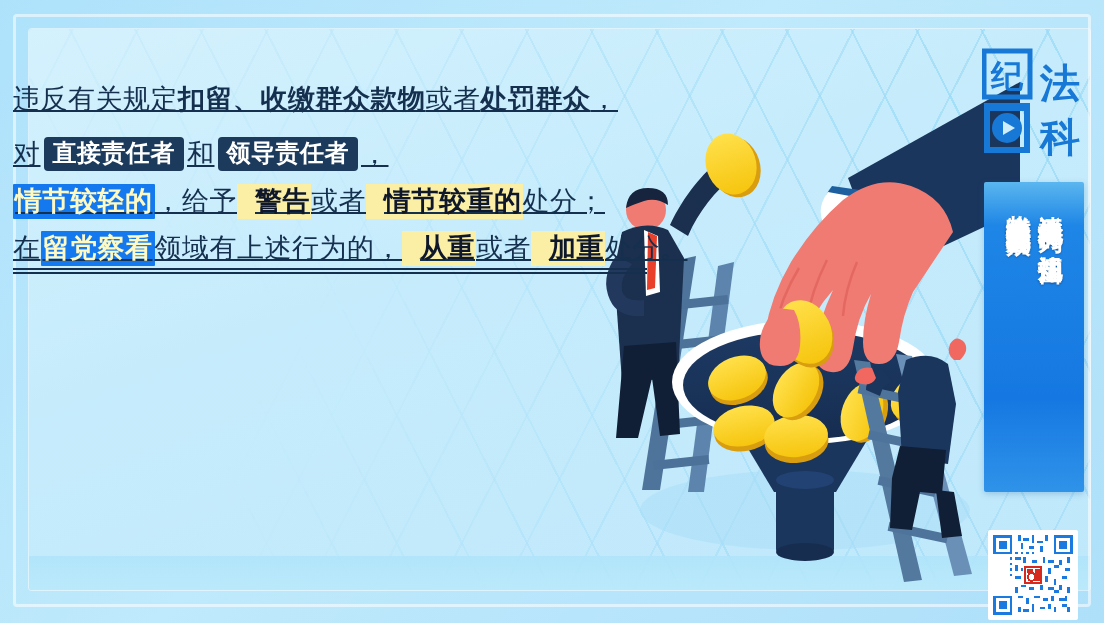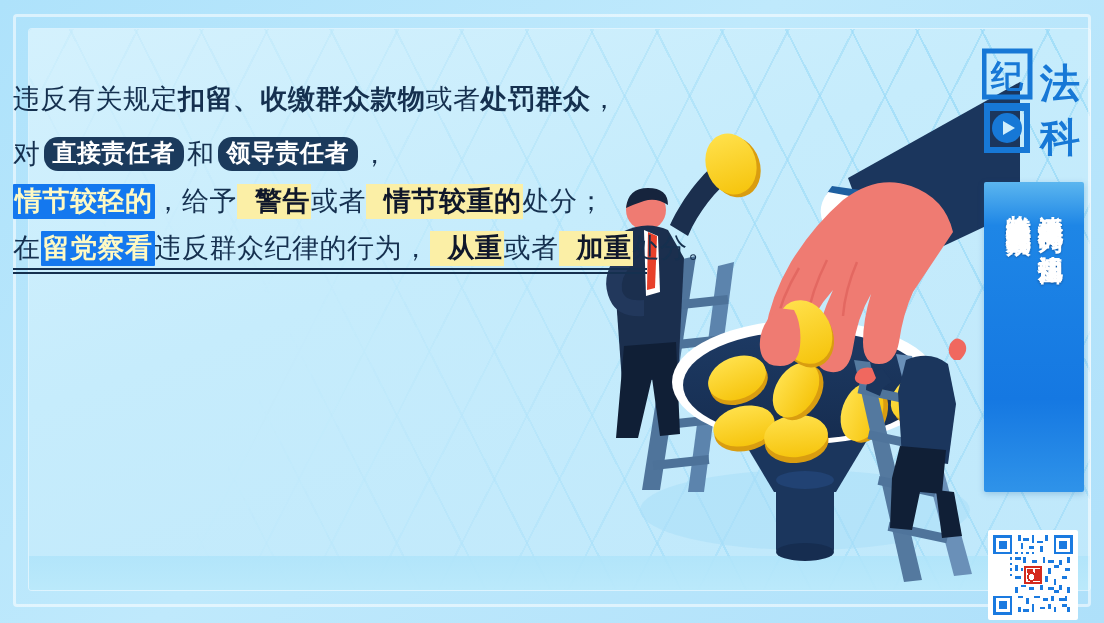--- a/index.html
+++ b/index.html
@@ -52,30 +52,30 @@
     position:absolute; left:0; right:0; bottom:0; height:34px;
     background:linear-gradient(180deg, rgba(175,228,250,.85) 0%, rgba(186,233,251,.95) 100%);
   }
 
   
   #textblock{
     position:absolute; left:13px; top:76px; width:630px;
   }
   .line{
     font-size:27px; line-height:47px; color:#15304f; white-space:nowrap;
-    letter-spacing:.5px; font-weight:500;
+    letter-spacing:.5px; font-weight:500;text-decoration:underline;
   }
   .dbl-underline{
     position:absolute; left:0; right:-4px; bottom:-2px; height:6px;
     border-top:2px solid #15304f; border-bottom:2px solid #15304f;
   }
   .bold{ font-weight:900; }
   .pill{
     display:inline-block; background:#1b3a5c; color:#fff;
-    border-radius:14px; padding:1px 9px 3px 9px; margin:0 3px;
+    border-radius:4px; padding:1px 9px 3px 9px; margin:0 3px;
     font-weight:700; font-size:24px; line-height:30px; vertical-align:2px;
   }
   .hl-blue{
     background:#1478ef; color:#fef9c3; font-weight:700;
     padding:2px 2px 3px 2px; border-radius:1px;
   }
   .hl-yellow{
     background:#fbefa6; color:#0f172a; font-weight:700;
     padding:2px 1px 3px 18px;
   }
@@ -286,21 +286,21 @@
       <span>对</span><span class="pill">直接责任者</span><span>和</span><span class="pill">领导责任者</span><span>，</span>
     </div>
 
     <div class="line">
       <span class="hl-blue">情节较轻的</span><span>，给予</span><span class="hl-yellow">警告</span><span>或者</span><span class="hl-yellow">情节较重的</span><span>处分；</span>
     </div>
 
 
 
     <div class="line">
-      <span>在</span><span class="hl-blue">留党察看</span><span>违反群众纪律的行为，</span><span class="hl-yellow">从重</span><span>或者</span><span class="hl-yellow">加重</span><span>处分。</span>
+      <span>在</span><span class="hl-blue">留党察看</span><span>领域有上述行为的，</span><span class="hl-yellow">从重</span><span>或者</span><span class="hl-yellow">加重</span><span>处分。</span>
     </div>
   </div>
 
   <div id="rail">
 
     <div class="logo">
       <svg width="105" height="115" viewBox="0 0 105 115" xmlns="http://www.w3.org/2000/svg">
 
         <rect x="2" y="6" width="46" height="46" fill="none" stroke="#1778d6" stroke-width="5"></rect>
         <text x="25" y="42" font-family="'Liberation Serif',serif" font-size="32" font-weight="900" fill="#1778d6" text-anchor="middle">纪</text>

